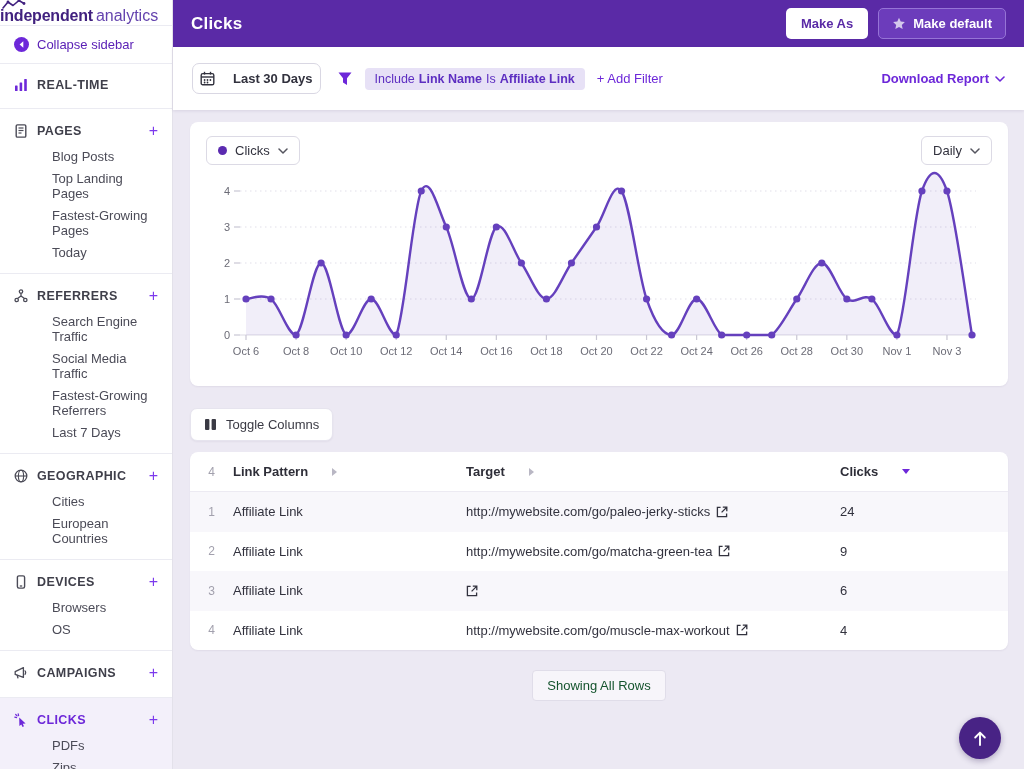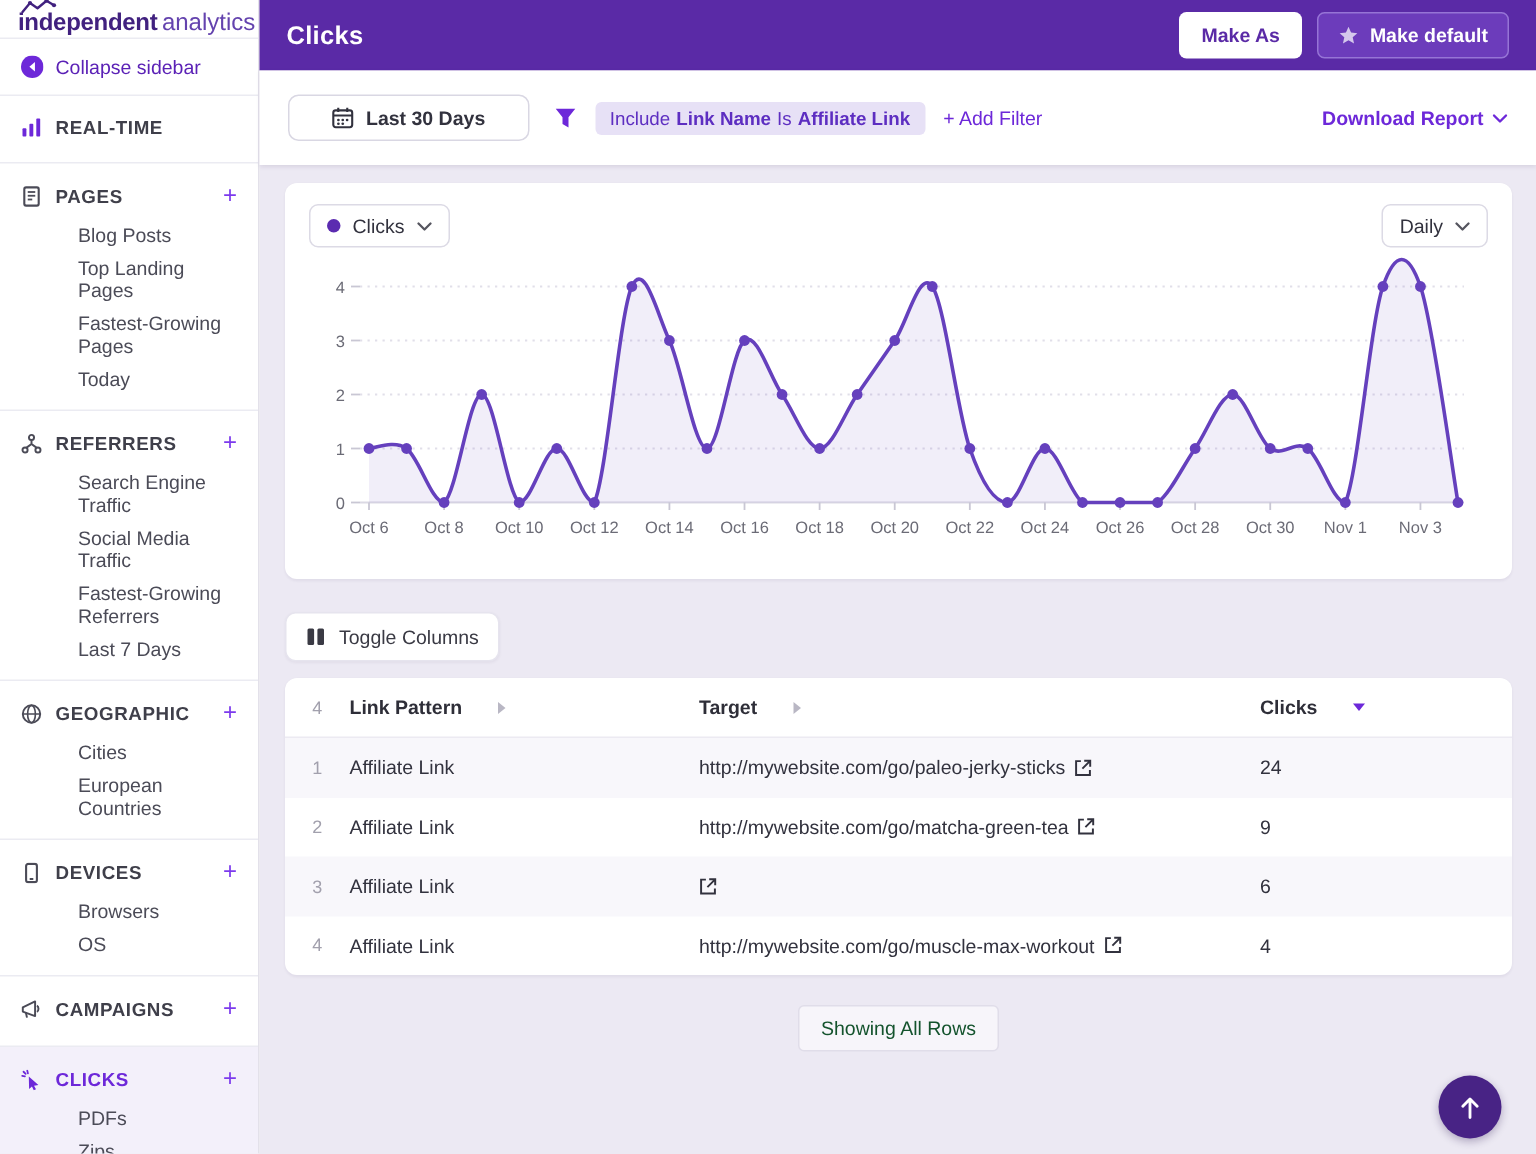--- a/index.html
+++ b/index.html
@@ -2,21 +2,21 @@
 <html><head>
 <meta charset="utf-8">
 <style>
   * { box-sizing: border-box; margin: 0; padding: 0; }
   html,body { width:1024px; height:769px; overflow:hidden; }
   body { font-family:"Liberation Sans", sans-serif; background:#ece9f3; color:#32323e; }
   .app { display:flex; height:100%; }
 
   
   .sidebar { width:173px; min-width:173px; background:#fff; border-right:1px solid #e3e1ea; display:flex; flex-direction:column; }
-  .logo { height:47px; border-bottom:1px solid #ebebf2; display:flex; align-items:center; padding-left:12px; }
+  .logo { height:47px; border-bottom:1px solid #ebebf2; display:flex; align-items:center; }
   .logo-wrap { position:relative; padding-top:7px; }
   .logo-squiggle { position:absolute; top:-2px; left:1px; }
   .logo-bold { font-size:16px; font-weight:800; color:#41217f; letter-spacing:-0.2px; }
   .logo-light { font-size:16px; font-weight:400; color:#6443ae; margin-left:3px; }
 
   .collapse-row { display:flex; align-items:center; gap:8px; padding:11px 14px; border-bottom:1px solid #ebebf2; cursor:pointer; }
   .collapse-row span.lbl { color:#5b21b6; font-size:13px; }
 
   .nav-section { padding:8px 0 10px; border-bottom:1px solid #ebebf2; }
   .nav-section.active { background:#f3f0fa; }
@@ -30,21 +30,21 @@
 
   
   .main { flex:1; display:flex; flex-direction:column; }
   .topbar { height:47px; min-height:47px; background:#5a2aa6; display:flex; align-items:center; padding:0 18px; }
   .topbar h1 { color:#fff; font-size:17px; font-weight:700; letter-spacing:0.2px; }
   .topbar-actions { margin-left:auto; display:flex; gap:10px; }
   .btn-saveas { background:#fff; color:#5a2aa6; border:none; border-radius:5px; padding:8px 15px; font-size:13px; font-weight:700; font-family:inherit; cursor:pointer; }
   .btn-makedefault { background:#6c3cbb; color:#fff; border:1px solid #9674d6; border-radius:5px; padding:7px 13px; font-size:13px; font-weight:600; font-family:inherit; display:flex; align-items:center; gap:7px; cursor:pointer; }
 
   .filterbar { height:63px; min-height:63px; background:#fff; display:flex; align-items:center; padding:0 19px; box-shadow:0 1px 3px rgba(40,20,80,.10); position:relative; z-index:2; }
-  .btn-daterange { display:flex; align-items:center; gap:8px; background:#fff; border:1px solid #d9d7e3; border-radius:7px; padding:7px 28px; font-size:13px; font-weight:600; color:#32323e; font-family:inherit; cursor:pointer; }
+  .btn-daterange { display:flex; align-items:center; gap:18px; background:#fff; border:1px solid #d9d7e3; border-radius:7px; padding:7px 7px; font-size:13px; font-weight:600; color:#32323e; font-family:inherit; cursor:pointer; }
   .funnel { margin:0 12px 0 16px; display:flex; }
   .filter-pill { background:#e7e1f6; color:#5d2ec1; border-radius:4px; padding:4px 10px; font-size:12.5px; display:flex; gap:4px; cursor:pointer; }
   .filter-pill b { font-weight:700; }
   .add-filter { color:#6d28d9; font-size:13px; font-weight:500; margin-left:12px; cursor:pointer; text-decoration:none; }
   .download { margin-left:auto; color:#6d28d9; font-size:13px; font-weight:600; display:flex; align-items:center; gap:6px; cursor:pointer; text-decoration:none; }
 
   .content { padding:12px 16px 0 17px; flex:1; }
 
   .chart-panel { background:#fff; border-radius:8px; height:264px; box-shadow:0 1px 2px rgba(30,20,60,.06); padding:14px 16px 0; }
   .chart-head { display:flex; justify-content:space-between; align-items:center; }

